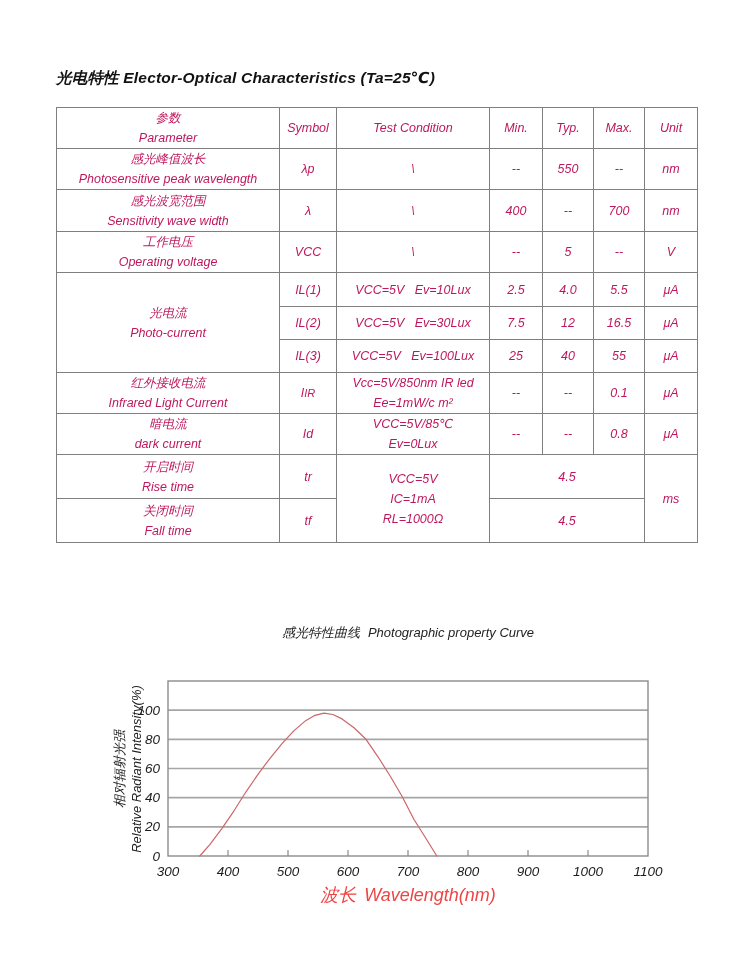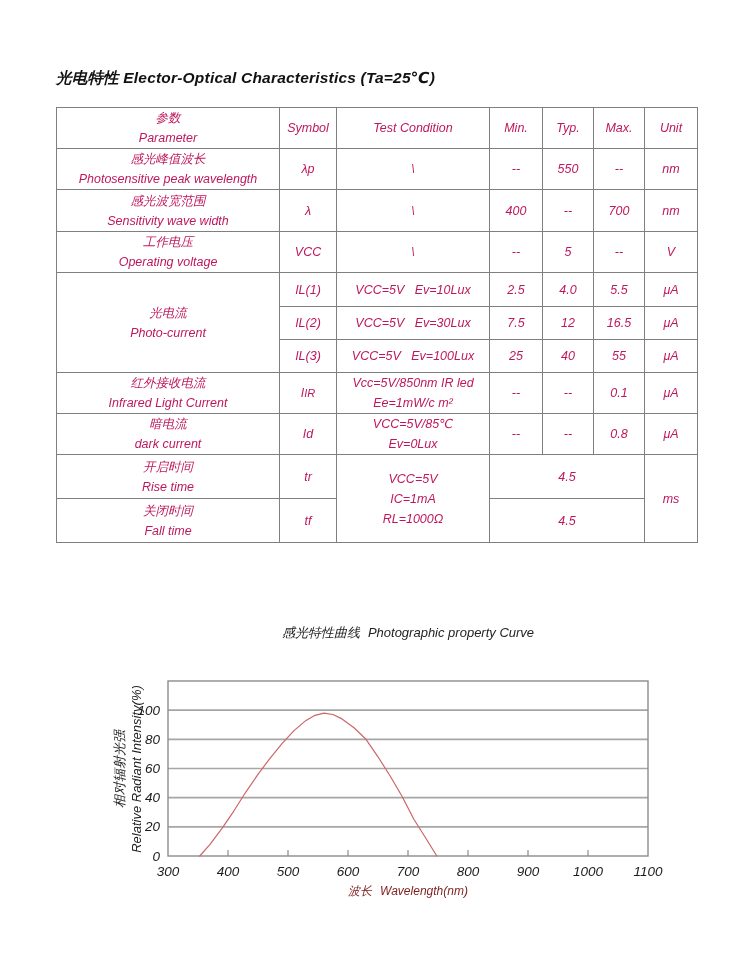--- a/index.html
+++ b/index.html
@@ -30,21 +30,21 @@
   col.c-param{width:223px;} col.c-sym{width:57px;} col.c-cond{width:153px;}
   col.c-min{width:53px;} col.c-typ{width:51px;} col.c-max{width:51px;} col.c-unit{width:53px;}
 
   .chart-title{
     position:absolute;left:168px;top:624px;width:480px;text-align:center;
     font-size:13px;color:#222;white-space:nowrap;
   }
   .chart-title span{margin:0 4px;}
   .x-axis-title{
     position:absolute;left:168px;top:883px;width:480px;text-align:center;
-    font-size:12px;color:#7f1d1d;white-space:nowrap;
+    font-size:18px;color:#ef4444;white-space:nowrap;
   }
   .x-axis-title span{margin:0 4px;}
   .y-axis-title{
     position:absolute;left:-22px;top:752px;width:300px;
     transform:rotate(-90deg);text-align:center;
     font-size:13px;line-height:17px;color:#222;white-space:nowrap;
   }
   #chart-svg{position:absolute;left:100px;top:618px;}
   #chart-svg text{font-family:"Liberation Sans","DejaVu Sans",sans-serif;font-size:13.5px;fill:#1c1c1c;}
 </style>

